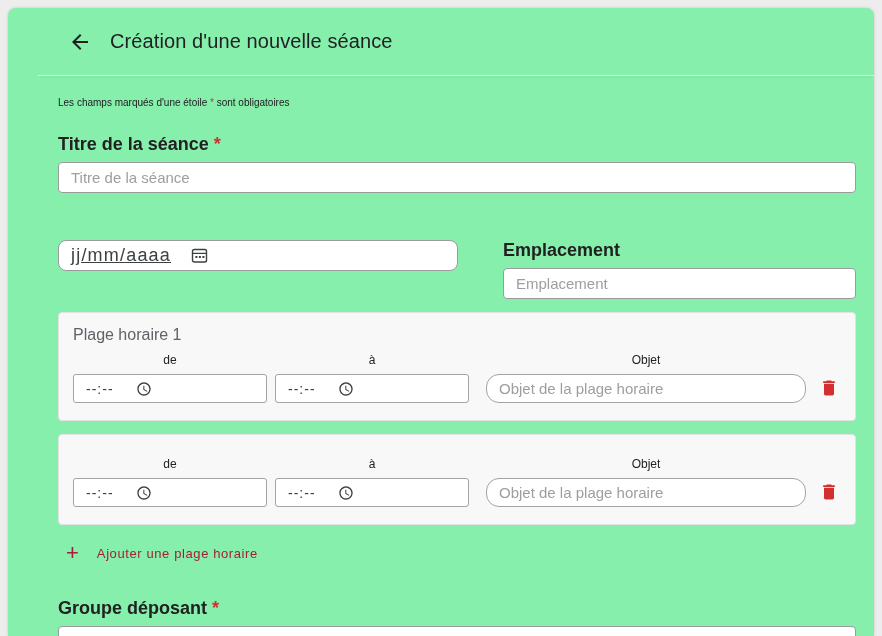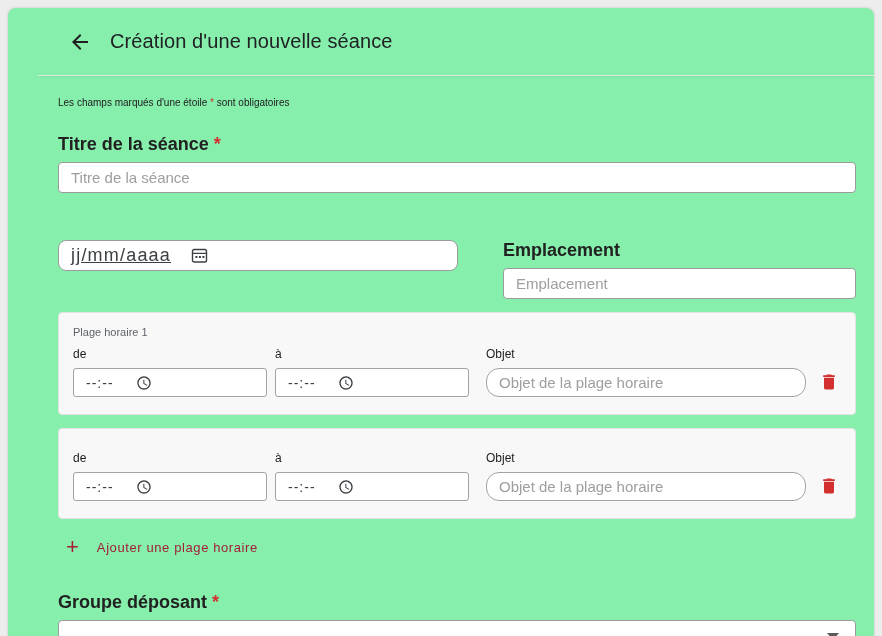--- a/index.html
+++ b/index.html
@@ -90,28 +90,29 @@
   }
   .date-input .cal { margin-left: 20px; display: flex; cursor: pointer; }
   
   .slot-panel {
     margin-top: 13px;
     background: #f8f8f8;
     border: 1px solid #e2e2e2;
     border-radius: 4px;
     padding: 13px 14px 17px 14px;
   }
-  .slot-title { font-size: 11px; color: #5f6368; }
+  .slot-title { font-size: 16px; color: #5f6368; }
   .slot-row { display: flex; margin-top: 9px; align-items: flex-end; }
   .slot-label {
     display: block;
     font-size: 12px;
     font-weight: 400;
     color: #202124;
     margin-bottom: 7px;
+    text-align: center;
   }
   .time-col { width: 194px; margin-right: 8px; }
   .time-col.second { margin-right: 17px; }
   .time-input {
     width: 100%; height: 29px;
     background: #fff;
     border: 1px solid #a3a3a3;
     border-radius: 3px;
     display: flex; align-items: center;
     padding: 0 12px;

